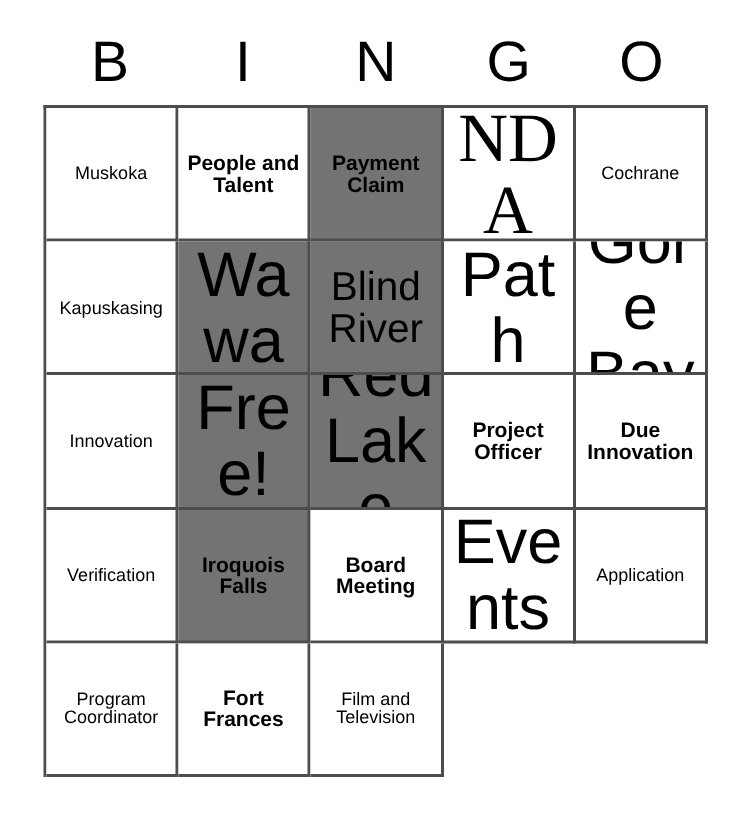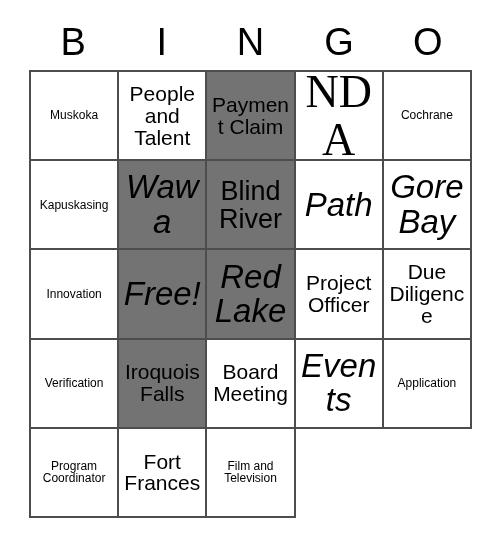--- a/index.html
+++ b/index.html
@@ -63,23 +63,23 @@
   .cell .txt {
     display: block;
     width: 100%;
     line-height: 1.04;
     word-break: break-word;
   }
 
   
   .t-xs .txt { font-size: 12px; }
   .t-sm .txt { font-size: 12px; }
-  .t-md .txt { font-size: 21px; }
+  .t-md .txt { font-size: 14px; font-weight: bold; }
   .t-lg .txt { font-size: 27px; }
-  .t-xl .txt { font-size: 33px; font-style: italic; }
+  .t-xl .txt { font-size: 42px; }
   .t-xxl .txt { font-size: 46px; font-family: Liberation Serif, serif; }
 
   
   .mark-green { background: #737373; }
   .mark-rose  { background: #737373; }
 </style>
 </head>
 <body>
 
 <div id="bingo-card">
@@ -129,21 +129,21 @@
       <div class="cell t-xl mark-green">
         <span class="txt">Free!</span>
       </div>
       <div class="cell t-xl mark-green">
         <span class="txt">Red Lake</span>
       </div>
       <div class="cell t-md ">
         <span class="txt">Project Officer</span>
       </div>
       <div class="cell t-md ">
-        <span class="txt">Due Diligence</span>
+        <span class="txt">Due Innovation</span>
       </div>
       <div class="cell t-sm ">
         <span class="txt">Verification</span>
       </div>
       <div class="cell t-md mark-green">
         <span class="txt">Iroquois Falls</span>
       </div>
       <div class="cell t-md ">
         <span class="txt">Board Meeting</span>
       </div>

